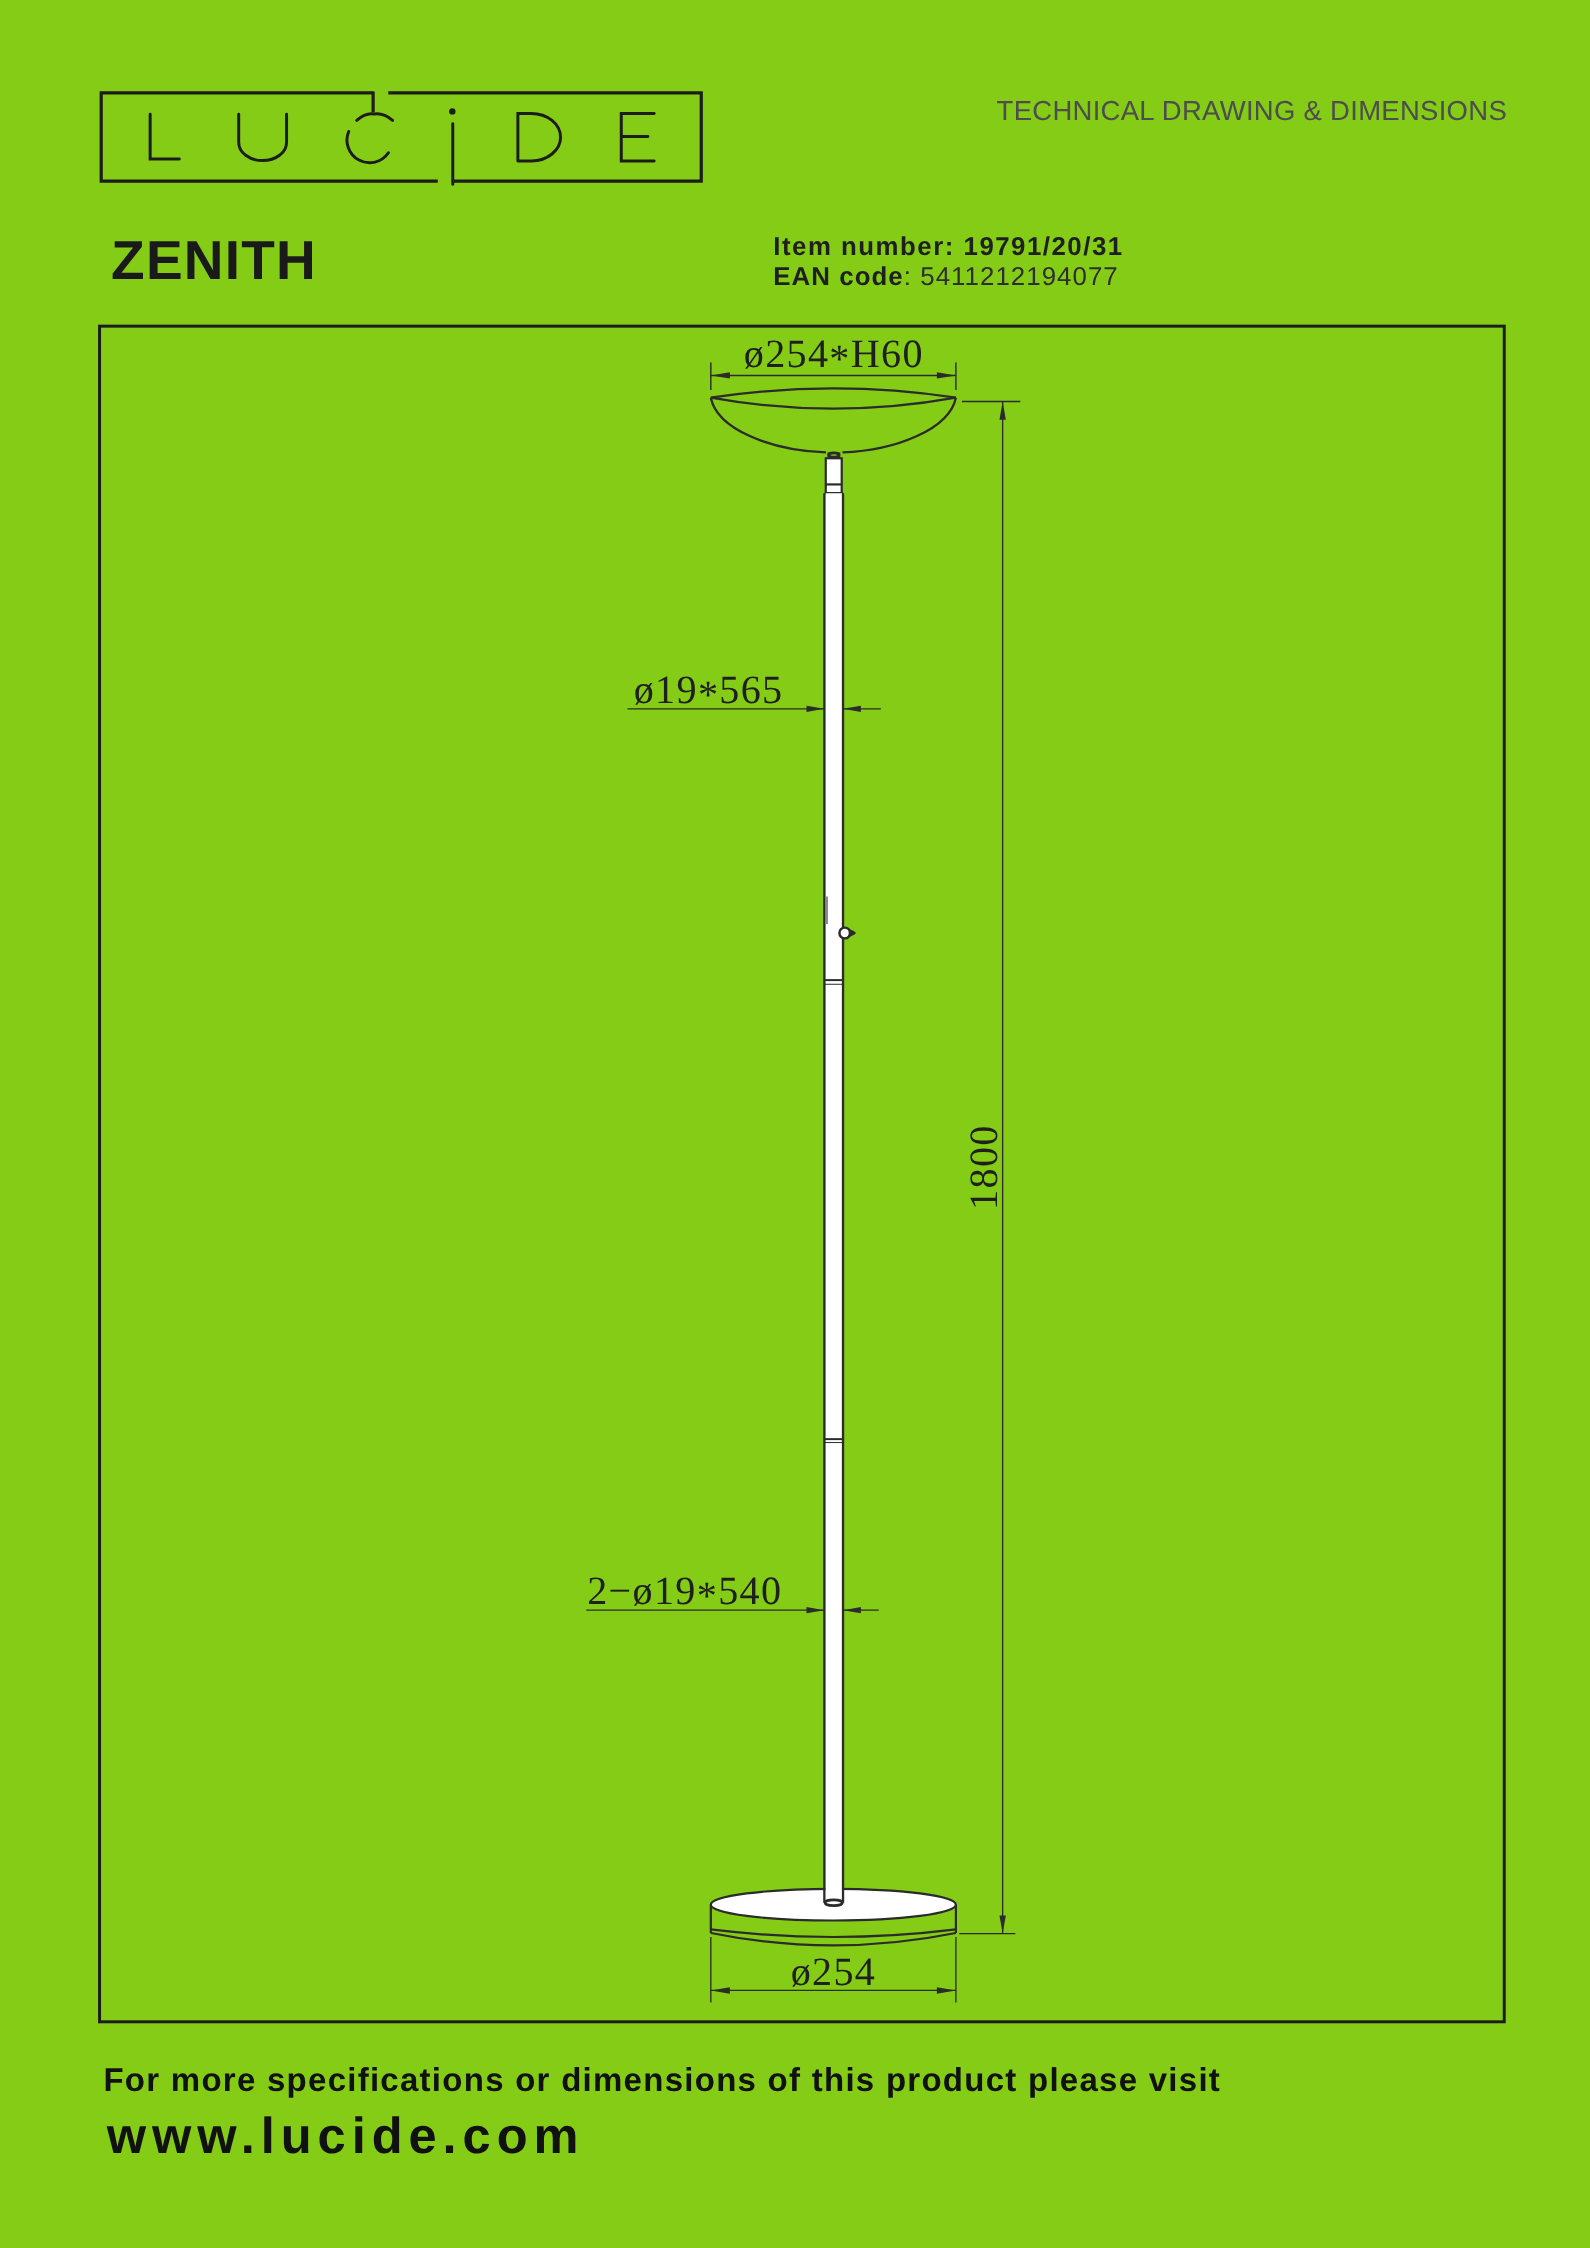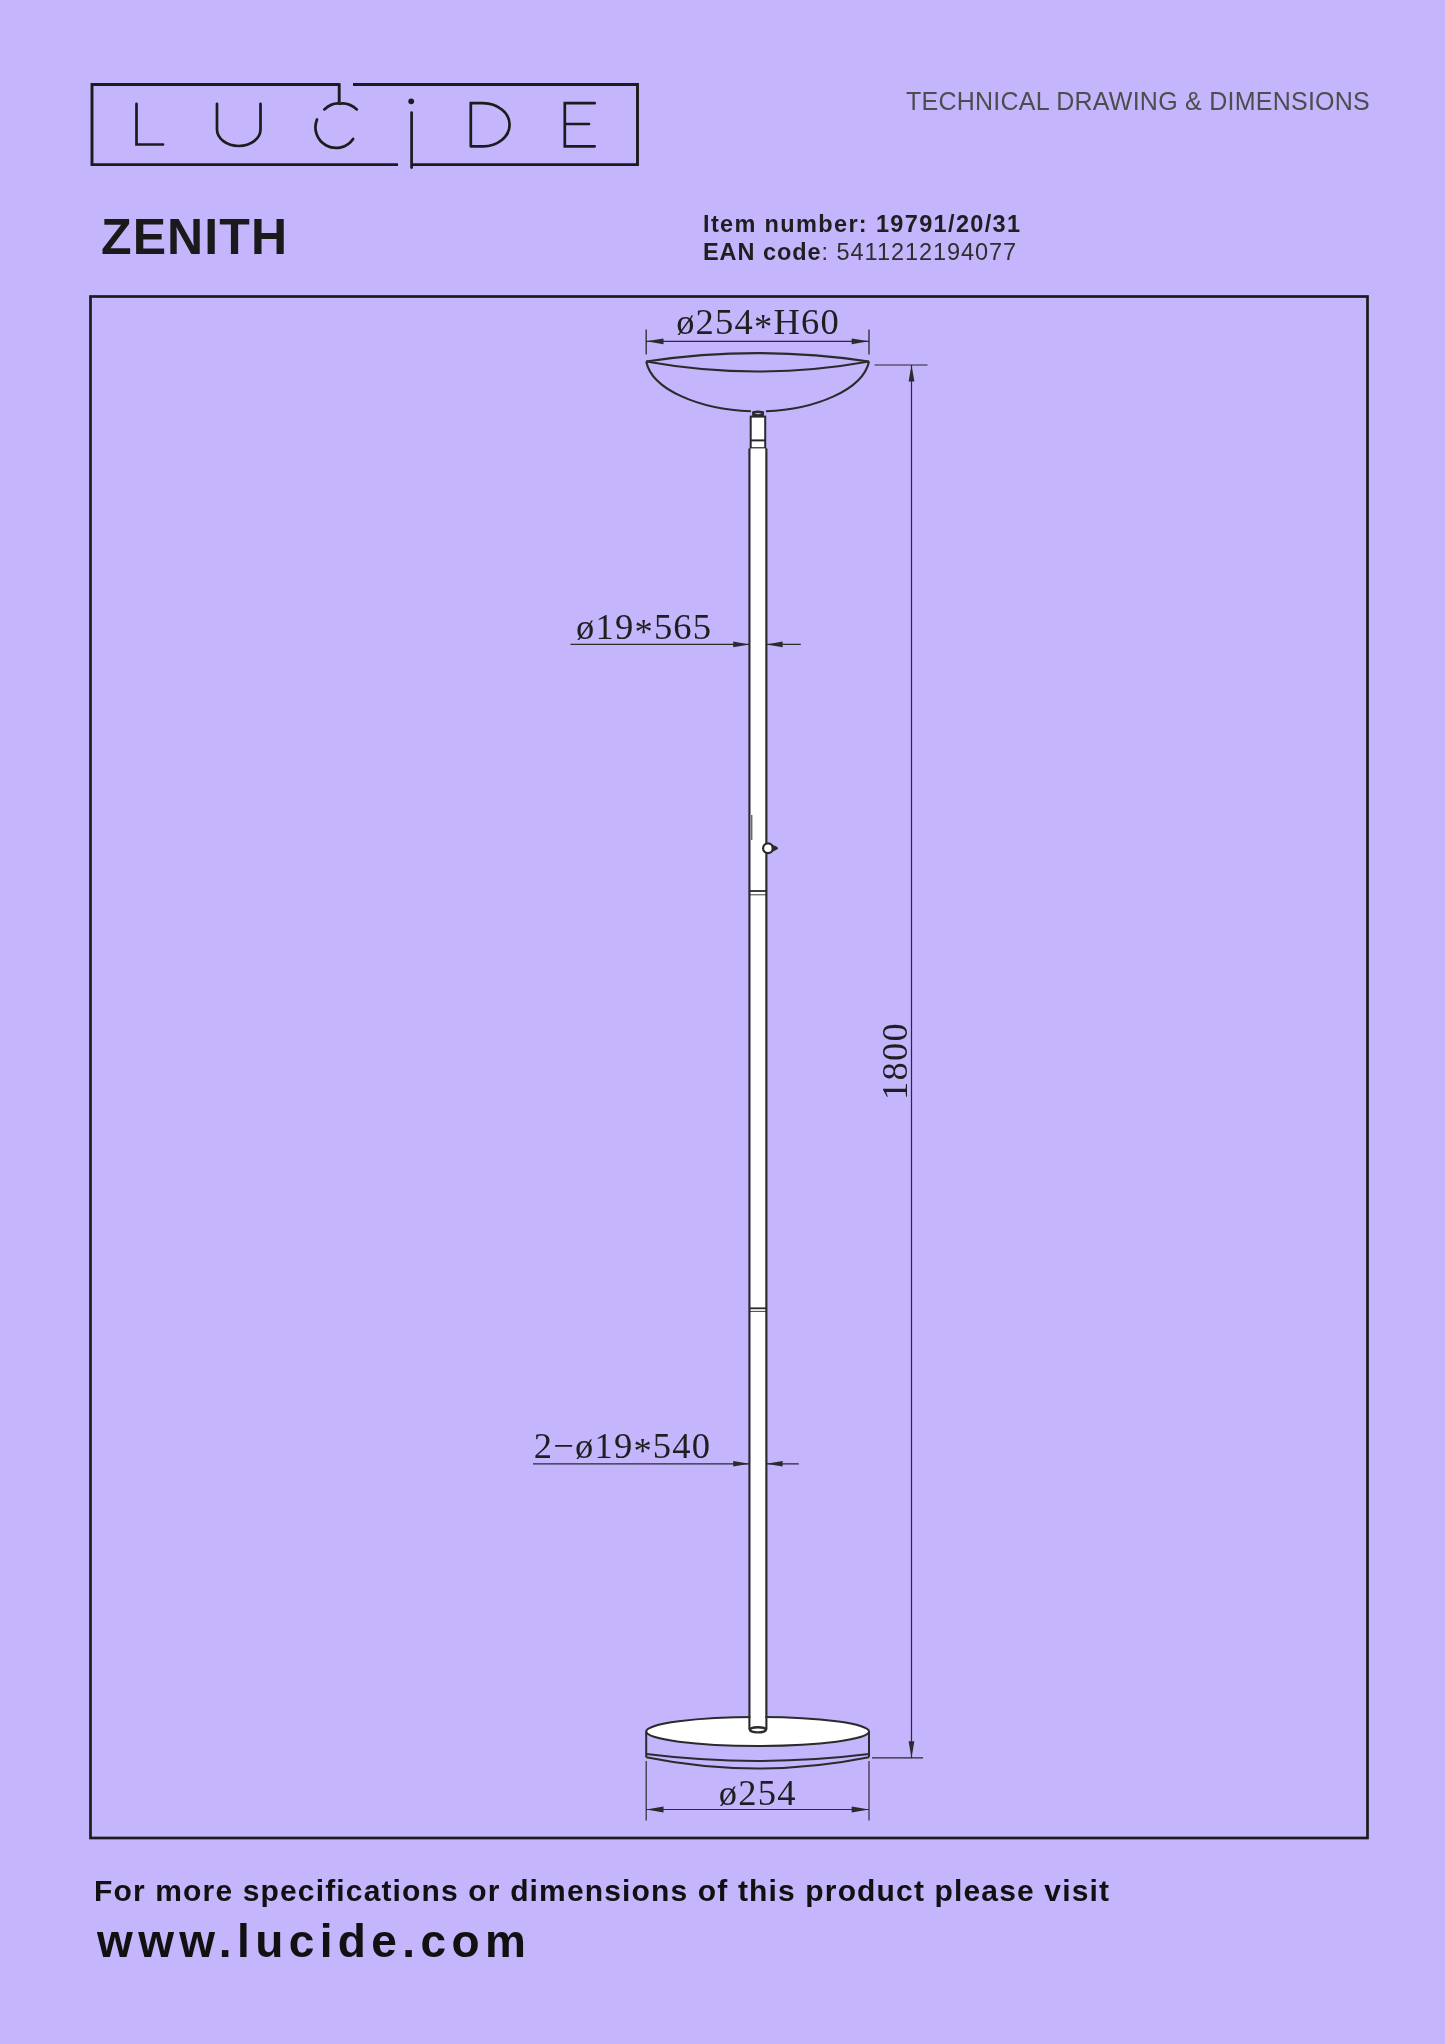--- a/index.html
+++ b/index.html
@@ -1,16 +1,16 @@
 <!DOCTYPE html>
 <html><head>
 <meta charset="utf-8">
 <style>
   html,body{margin:0;padding:0;background:#ffffff;}
-  .page{position:relative;width:1445px;height:2044px;background:#c4b5fd;overflow:hidden;}
+  .page{position:relative;width:1445px;height:2044px;background:#84cc16;overflow:hidden;}
   svg{position:absolute;left:0;top:0;}
   text{font-family:"Liberation Sans",sans-serif;}
   .ser{font-family:"Liberation Serif",serif;font-size:36.5px;letter-spacing:1.2px;fill:#1f1f1f;}
 </style>
 </head>
 <body>
 
 <div class="page">
 <svg width="1445" height="2044" viewBox="0 0 1445 2044">
 

